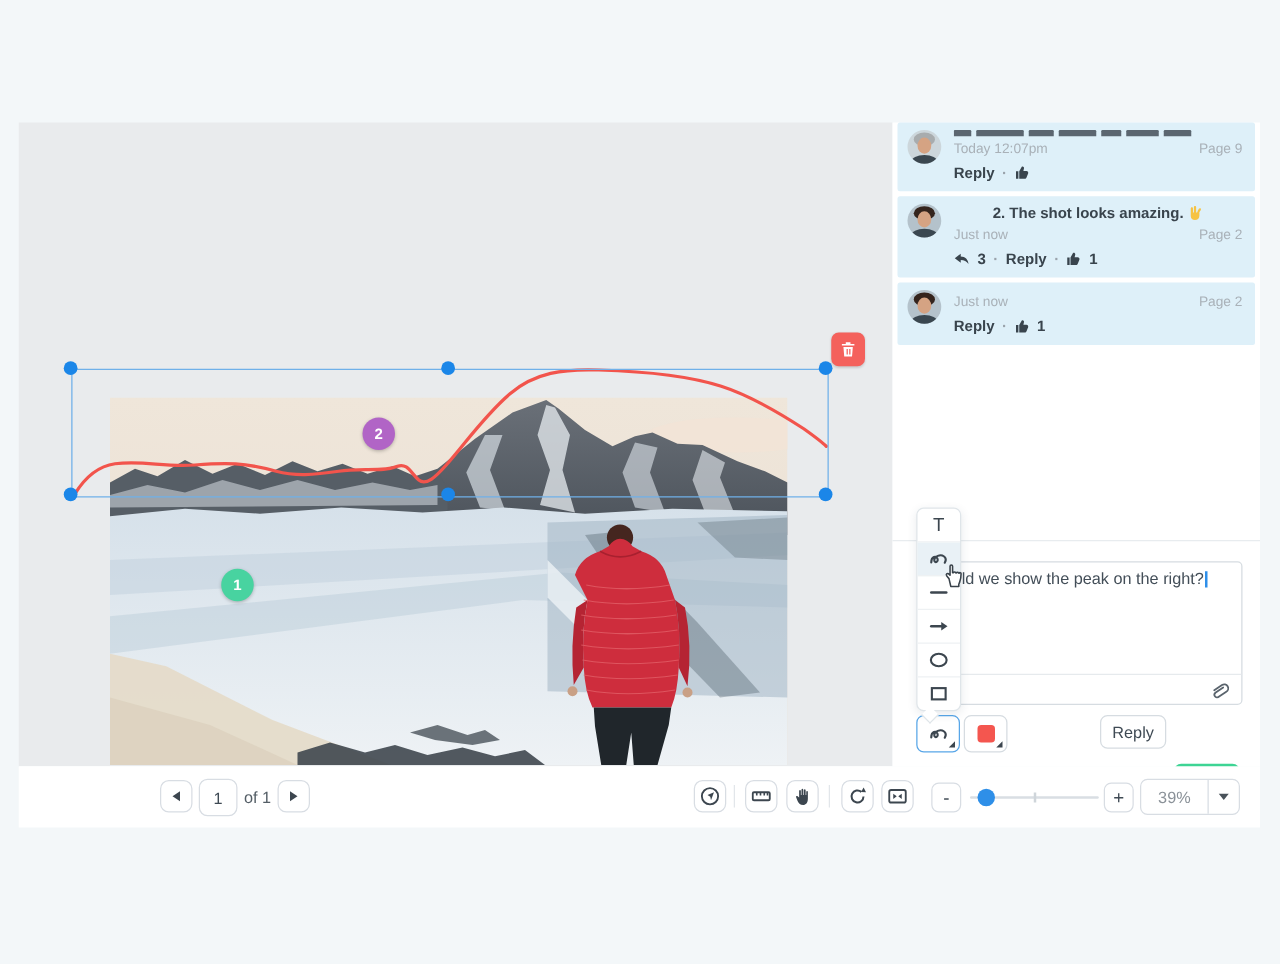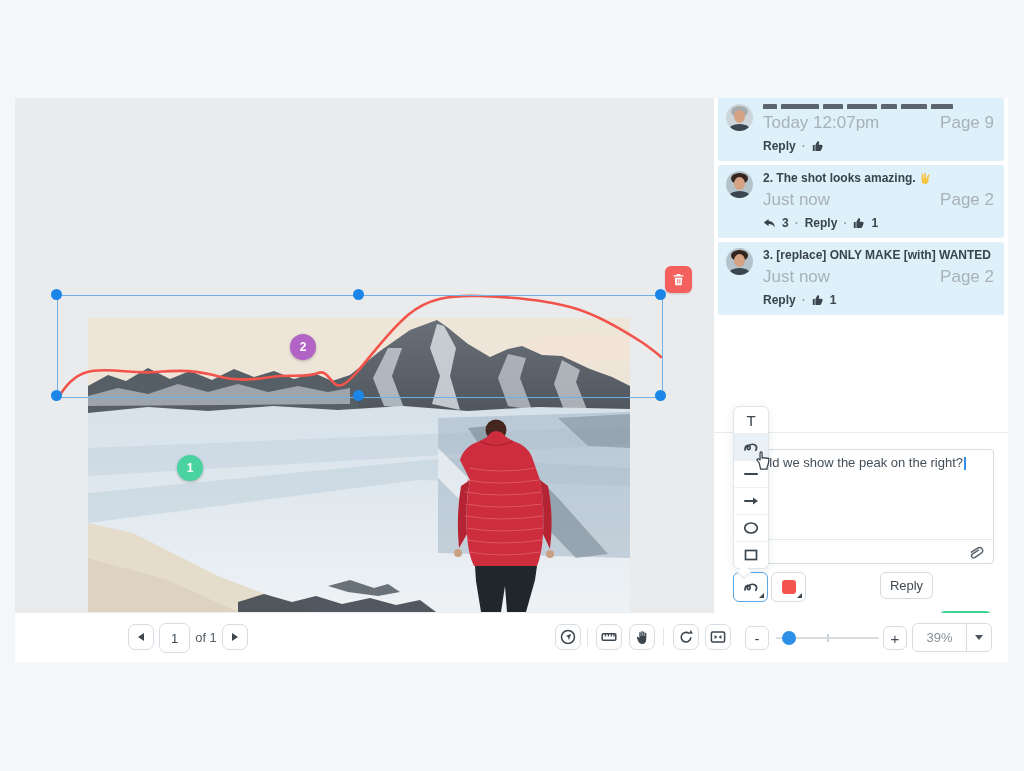--- a/index.html
+++ b/index.html
@@ -19,22 +19,22 @@
   
   #panel{position:absolute;left:714px;top:98px;width:294px;height:515px;background:#fff;z-index:5;}
   .card{position:relative;margin:0 4px 4px 4px;background:#def0f9;border-radius:2px;padding:6px 10px 8px 8px;display:flex;cursor:pointer;}
   .avatar{width:27px;height:27px;border-radius:50%;overflow:hidden;position:relative;flex:0 0 27px;}
   .av1{background:#ccd6db;} .av2{background:#b4c2cb;}
   .av-hair{position:absolute;left:5px;top:2px;width:17px;height:11px;border-radius:50%;}
   .av1 .av-hair{background:#a8acae;} .av2 .av-hair{background:#34241d;}
   .av-face{position:absolute;left:8px;top:6px;width:11px;height:13px;border-radius:50%;background:#d5a383;}
   .av-body{position:absolute;left:3px;bottom:-4px;width:21px;height:11px;border-radius:50%;background:#3a4750;}
   .card-main{flex:1;margin-left:10px;min-width:0;}
-  .c-text{font-size:12px;font-weight:700;color:#39444d;line-height:15px;display:flex;align-items:center;gap:3px;}
-  .c-meta{display:flex;font-size:17px;color:#a9b1b8;margin-top:4px;}
+  .c-text{font-size:12px;font-weight:700;color:#39444d;line-height:15px;display:flex;align-items:center;gap:3px;justify-content:center;}
+  .c-meta{display:flex;font-size:11px;color:#a9b1b8;margin-top:4px;}
   .c-meta .spacer{flex:1;}
   .c-actions{display:flex;align-items:center;gap:6px;font-size:12px;font-weight:700;color:#39444d;margin-top:6px;}
   .dot{color:#9aa3ab;font-weight:700;}
   .mini-ic{display:inline-flex;align-items:center;}
   .clip-sliver{height:5px;overflow:hidden;display:flex;gap:4px;margin-bottom:3px;}
   .clip-sliver i{display:block;height:9px;background:#39444d;border-radius:1px;opacity:.8;}
 
   #panel-divider{position:absolute;left:0;top:334px;width:294px;height:1px;background:#e8ecef;}
 
   
@@ -242,23 +242,20 @@
       </div>
     </div>
 
     <div class="card">
       <div class="avatar av2">
           <div class="av-hair"></div>
           <div class="av-face"></div>
           <div class="av-body"></div>
         </div>
       <div class="card-main">
-        <div class="c-text">
-            <span>3. [replace] ONLY MAKE [with] WANTED</span>
-          </div>
         <div class="c-meta">
           <span>Just now</span>
           <span class="spacer"></span>
           <span>Page 2</span>
         </div>
         <div class="c-actions">
           <span>Reply</span>
           <span class="dot">·</span>
           <span class="mini-ic">
               <svg width="12" height="12" viewBox="0 0 12 12">

